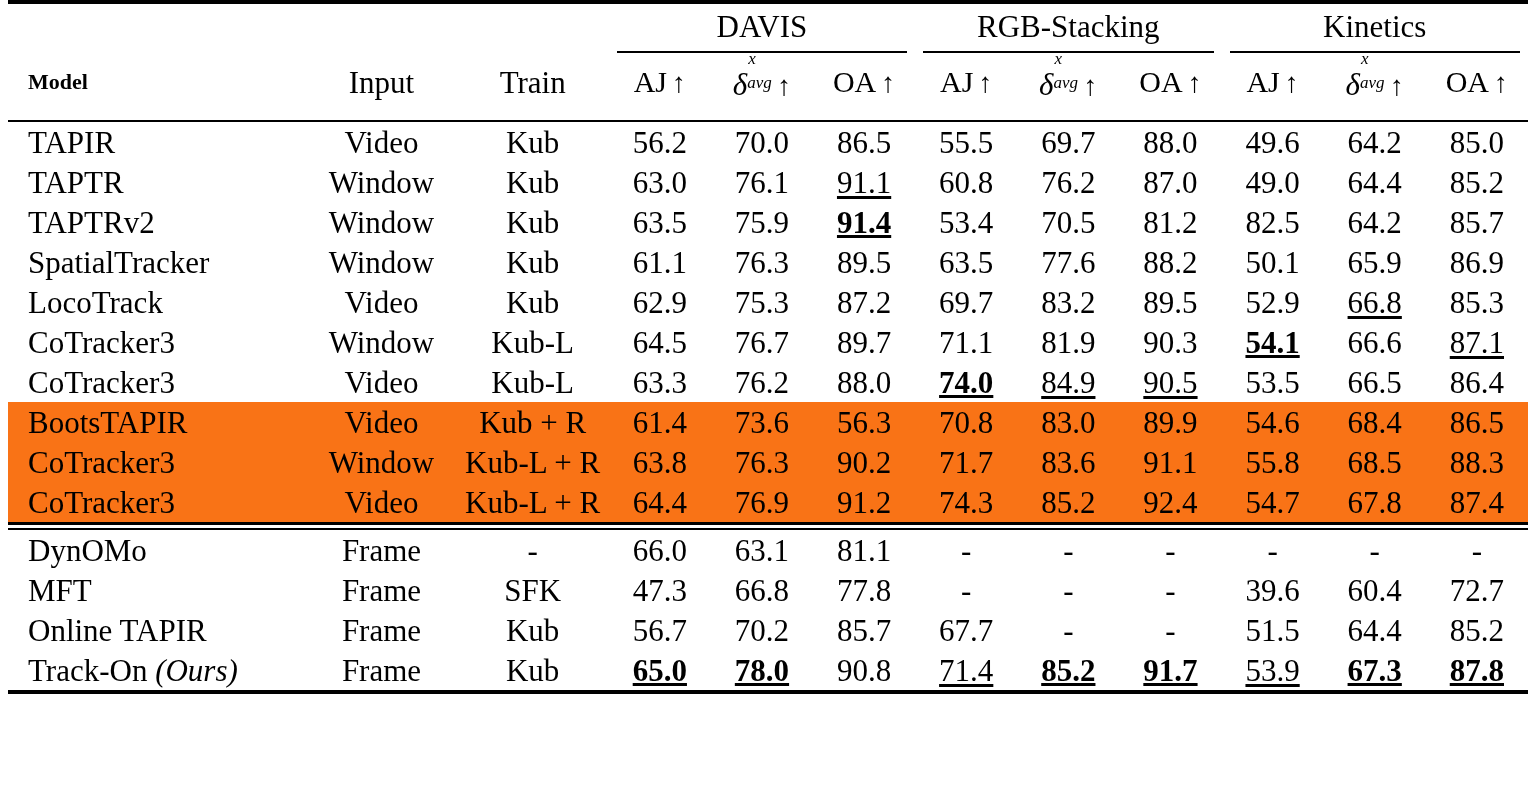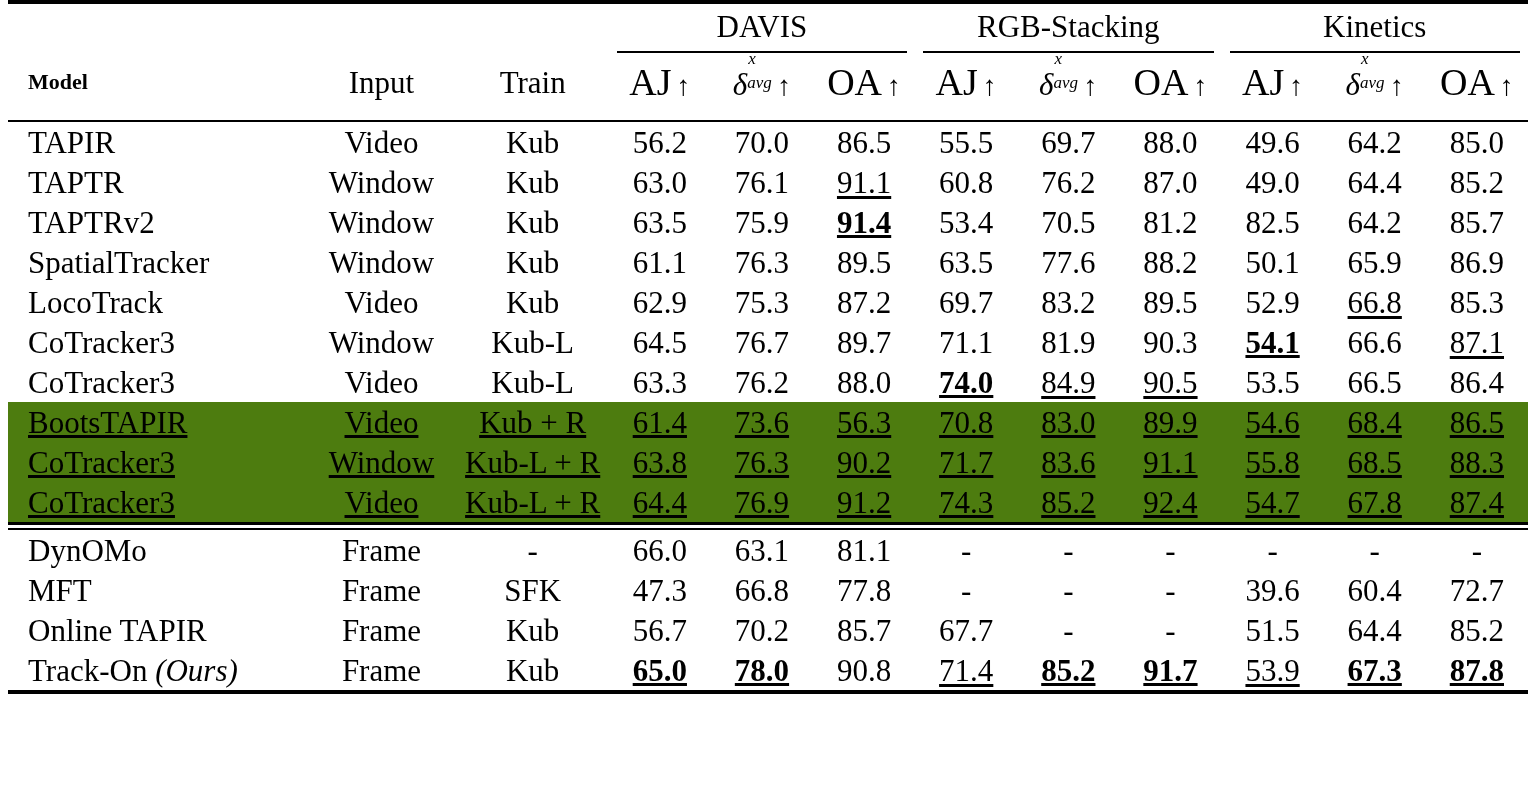--- a/index.html
+++ b/index.html
@@ -94,21 +94,21 @@
     text-align: left;
     font-weight: bold;
     padding-left: 20px;
     font-size: 31px;
     height: 40px;
     padding-top: 8px;
   }
 
   tr.datarow td { height: 40px; font-size: 31px; }
   td.name-cell { text-align: left; padding-left: 20px; white-space: nowrap; }
-  tr.shaded td { background: #4d7c0f; text-decoration: underline; }
+  tr.shaded td { background: #f97316; }
 
   .b  { font-weight: bold; text-decoration: underline; }
   .u  { text-decoration: underline; text-underline-offset: 3px; }
   .it { font-style: italic; }
 
   
   .delta-metric {
     display: inline-block;
     white-space: nowrap;
     font-family: "Liberation Serif", "DejaVu Serif", serif;
@@ -133,21 +133,21 @@
     font-style: italic;
   }
   .dsubsup .sub {
     position: absolute;
     left: 0px;
     top: 9px;
     font-size: 17px;
     font-style: italic;
     white-space: nowrap;
   }
-  .metric-label { font-size: 38px; font-family: Liberation Serif, serif; }
+  .metric-label { font-size: 30px; font-family: Liberation Serif, serif; }
   .arrow { font-size: 28px; }
   .arrow-pad { padding-left: 30px; }
   .gap-pad { display: inline-block; width: 5px; }
 </style>
 </head>
 <body>
 
 <div class="table-wrap">
   <table class="results">
     <colgroup>

